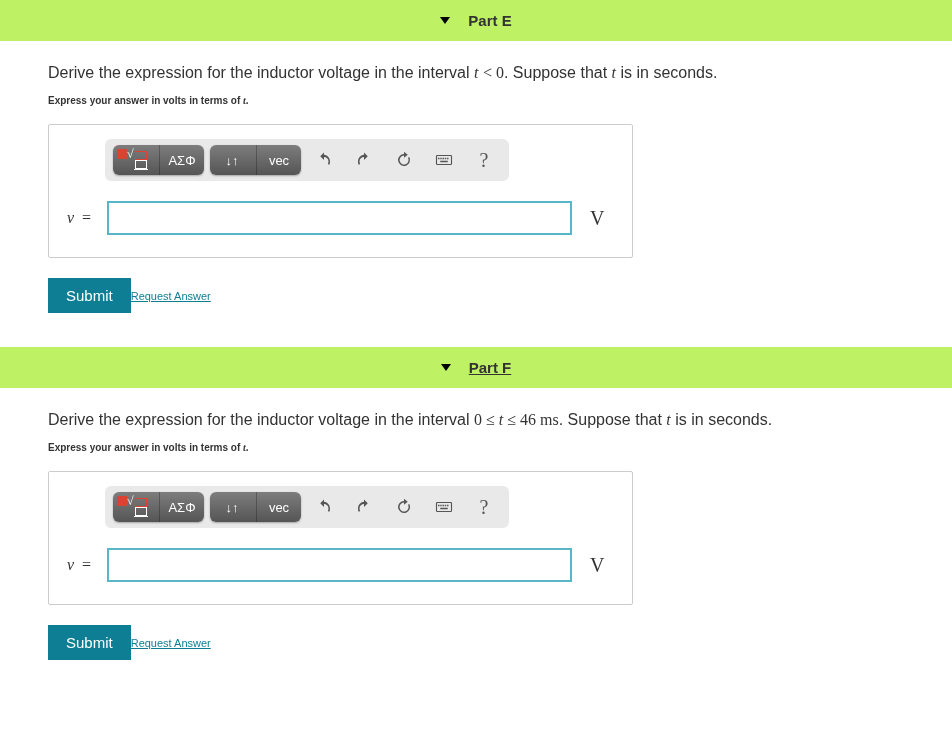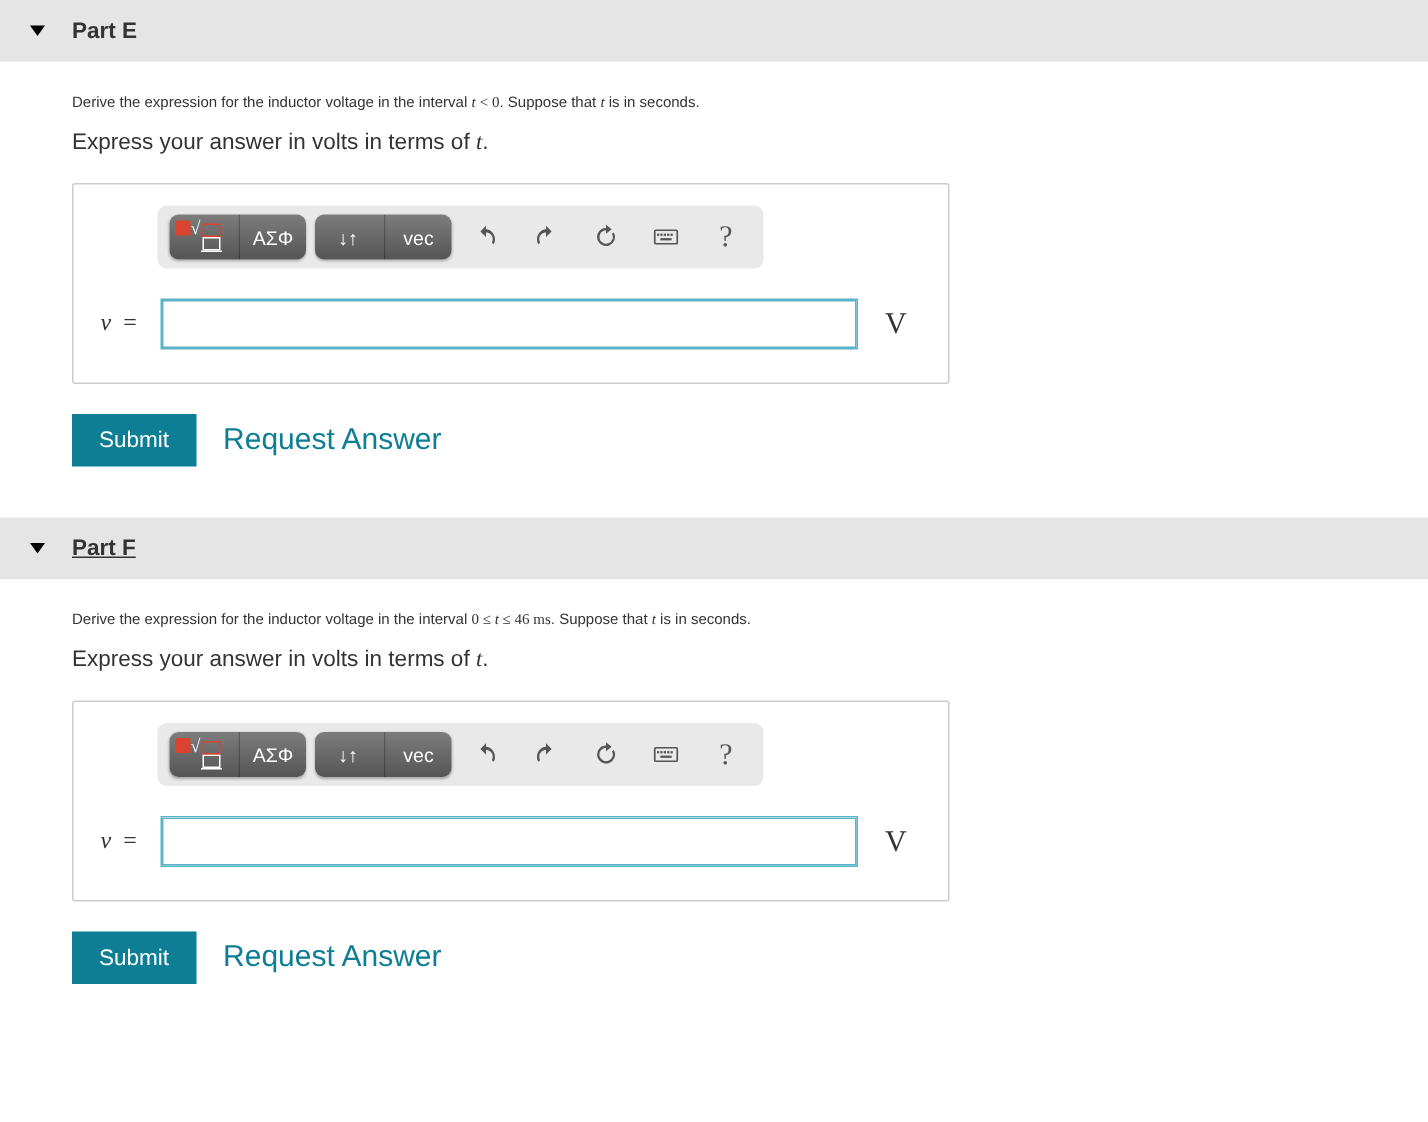--- a/index.html
+++ b/index.html
@@ -4,51 +4,52 @@
 <style>
   body {
     font-family: Arial, Helvetica, sans-serif;
     margin: 0;
     padding: 0;
     background: #fff;
     color: #333;
     font-size: 14px;
   }
   .part-header {
-    background: #e5e5e5;
+    background: #bef264;
     padding: 12px 20px;
     display: flex;
     align-items: center;
+    justify-content: center;
   }
   .caret {
     width: 0; height: 0;
     border-left: 5px solid transparent;
     border-right: 5px solid transparent;
     border-top: 7px solid #000;
     margin-right: 18px;
   }
   .part-title {
     font-weight: bold;
     font-size: 15px;
   }
   .part-body {
     padding: 20px 48px 24px 48px;
   }
   .prompt {
     color: #333;
-    font-size: 10px;
+    font-size: 16px;
     line-height: 1.5;
     margin-bottom: 10px;
   }
   .math-ital { font-family: 'Times New Roman', serif; font-style: italic; }
   .math-up { font-family: 'Times New Roman', serif; }
   .hint {
-    font-weight: normal;
+    font-weight: bold;
     margin-bottom: 18px;
-    font-size: 15px;
+    font-size: 10px;
   }
   .answer-box {
     border: 1px solid #ccc;
     border-radius: 2px;
     padding: 14px 18px 22px 18px;
     display: inline-block;
     width: 585px;
     box-sizing: border-box;
     position: relative;
   }
@@ -140,33 +141,33 @@
   .unit {
     font-family: 'Times New Roman', serif;
     font-size: 20px;
     margin-left: 18px;
     width: 24px;
   }
   .actions {
     margin-top: 20px;
     display: flex;
     align-items: center;
-    gap: 18px;
   }
   .submit-btn {
     background: #0d7e94;
     color: #fff;
     border: none;
     padding: 9px 18px;
     font-size: 15px;
     cursor: pointer;
   }
   .req-link {
     color: #0d7e94;
-    font-size: 20px;
+    text-decoration: underline;
+    font-size: 11px;
     cursor: pointer;
   }
 </style>
 </head>
 <body>
 
 <div class="part-header">
   <span class="caret"></span>
   <span class="part-title">Part E</span>
 </div>

